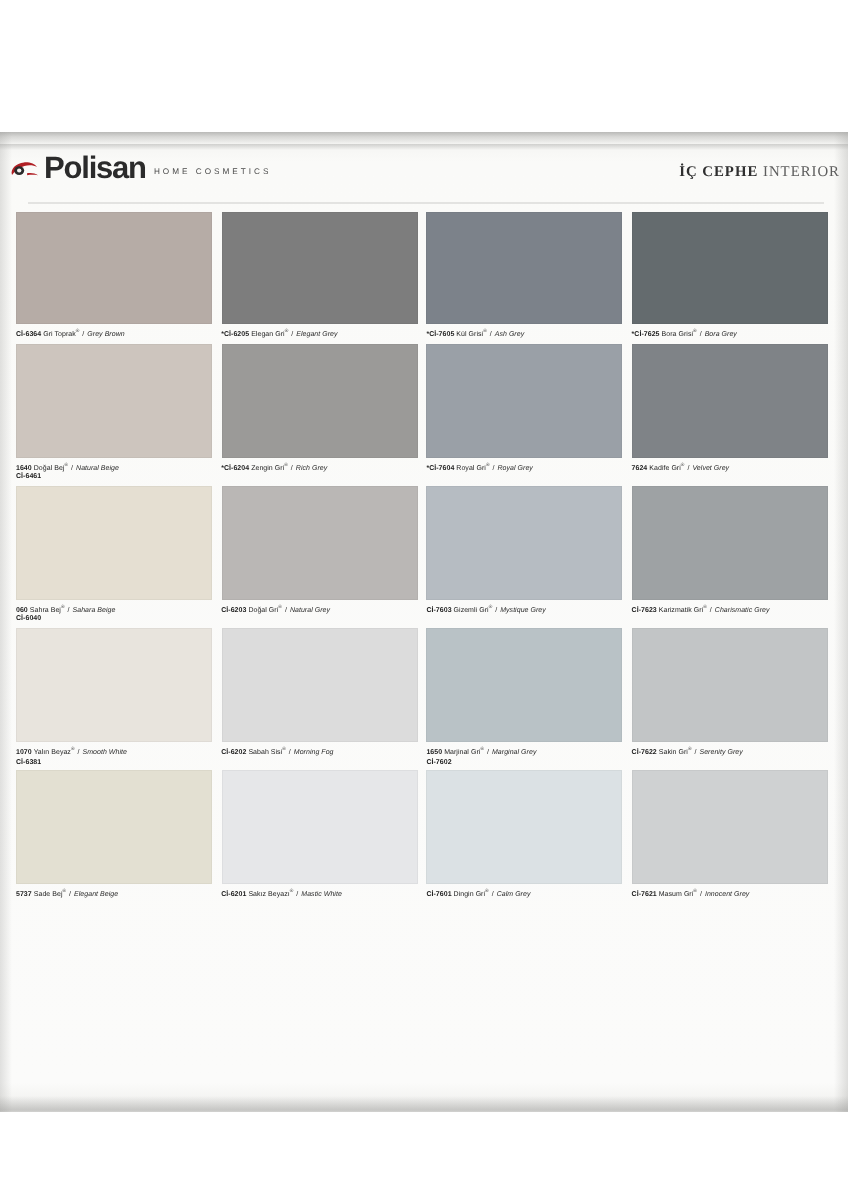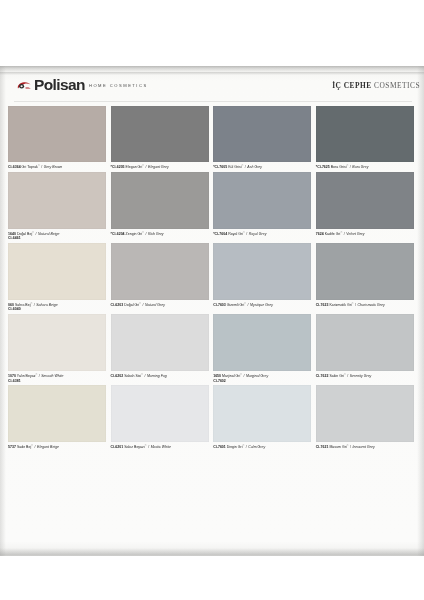--- a/index.html
+++ b/index.html
@@ -36,21 +36,21 @@
     position:absolute;right:0;top:66px;width:7px;height:490px;
     background:linear-gradient(90deg,rgba(180,180,178,0) 0%,rgba(165,165,163,.35) 100%);
   }
   .left-edge-shade{
     position:absolute;left:0;top:66px;width:6px;height:490px;
     background:linear-gradient(270deg,rgba(180,180,178,0) 0%,rgba(160,160,158,.30) 100%);
   }
 
   
   .header{position:absolute;left:0;top:78px;width:424px;height:22px;}
-  .logo{position:absolute;left:16px;top:0px;display:flex;align-items:flex-end;}
+  .logo{position:absolute;left:4px;top:0px;display:flex;align-items:flex-end;}
   .logo-mark{position:relative;width:17px;height:13px;margin-right:1px;}
   .logo-word{
     font-family:"Liberation Sans", sans-serif;
     font-weight:bold;font-size:15.5px;letter-spacing:-0.6px;color:#2b2b2b;line-height:13px;
   }
   .logo-sub{
     font-family:"Liberation Sans", sans-serif;
     font-size:4.1px;letter-spacing:1.5px;color:#4a4a4a;line-height:8px;margin-left:4px;margin-bottom:1px;
   }
   .header-right{
@@ -107,21 +107,21 @@
           <ellipse cx="5.6" cy="7.3" rx="2.5" ry="2.2" fill="#2b2b2b"></ellipse>
           <ellipse cx="5.6" cy="7.3" rx="1.1" ry="1.0" fill="#f2f2f0"></ellipse>
           <path d="M9.5 8.6 C11.5 8.2 13.6 8.6 15 9.6 C13.2 9.3 11.2 9.3 9.6 9.6 Z" fill="#b01f24"></path>
         </svg>
       </span>
       <span class="logo-word">Polisan</span>
       <span class="logo-sub">HOME COSMETICS</span>
     </div>
     <div class="header-right">
       <span class="bold">İÇ CEPHE</span>
-      <span class="light">COSMETICS</span>
+      <span class="light">INTERIOR</span>
     </div>
   </div>
   <div class="header-rule"></div>
 
   <div class="grid" id="grid">
       <div class="row row-1">
         <div class="cell">
           <div class="swatch" title="#b6aca6" style="background: rgb(182, 172, 166);"></div>
           <div class="caption"><span class="code">Cİ-6364</span> <span class="tr">Gri Toprak</span><sup>®</sup><span class="sep"> / </span><span class="en">Grey Brown</span></div>
         </div>

